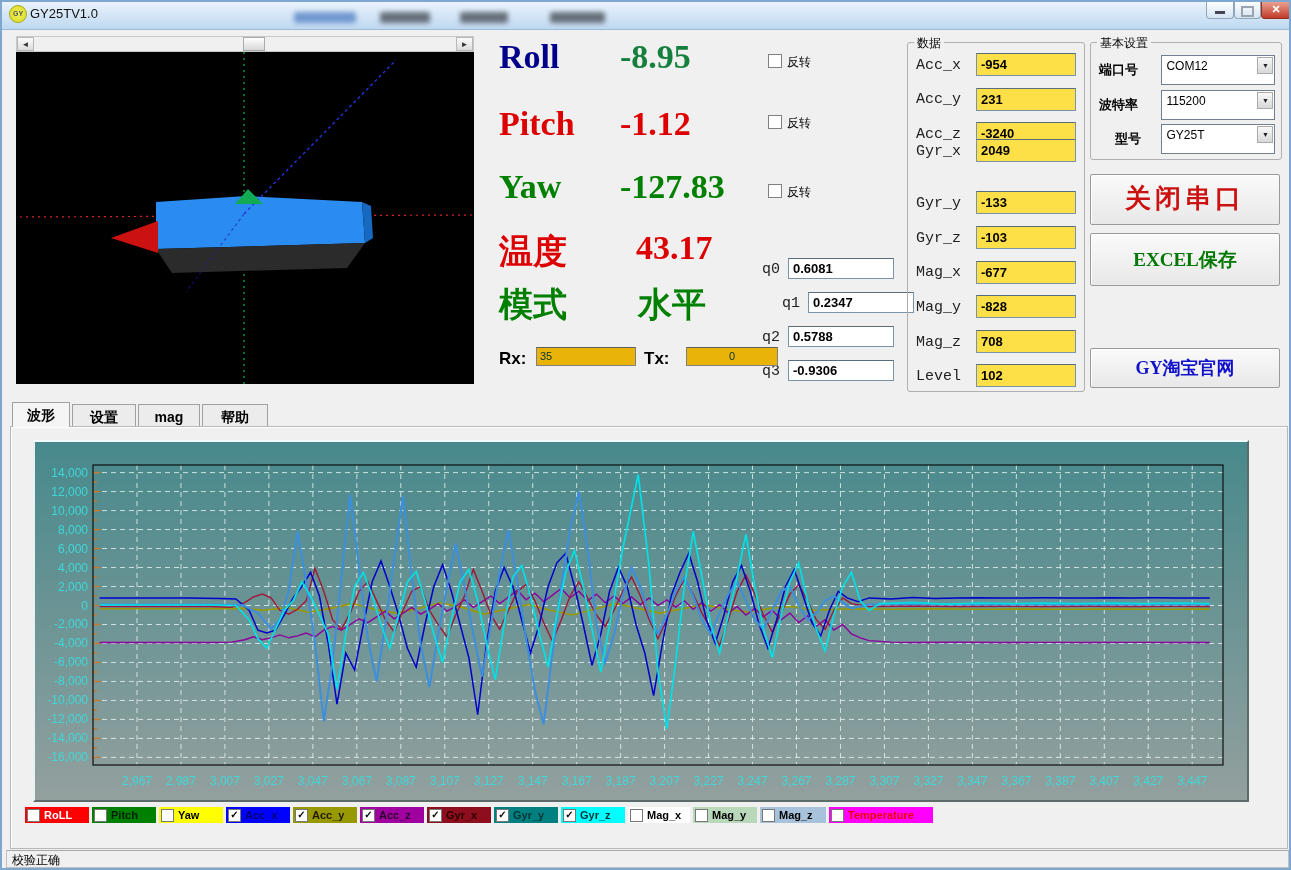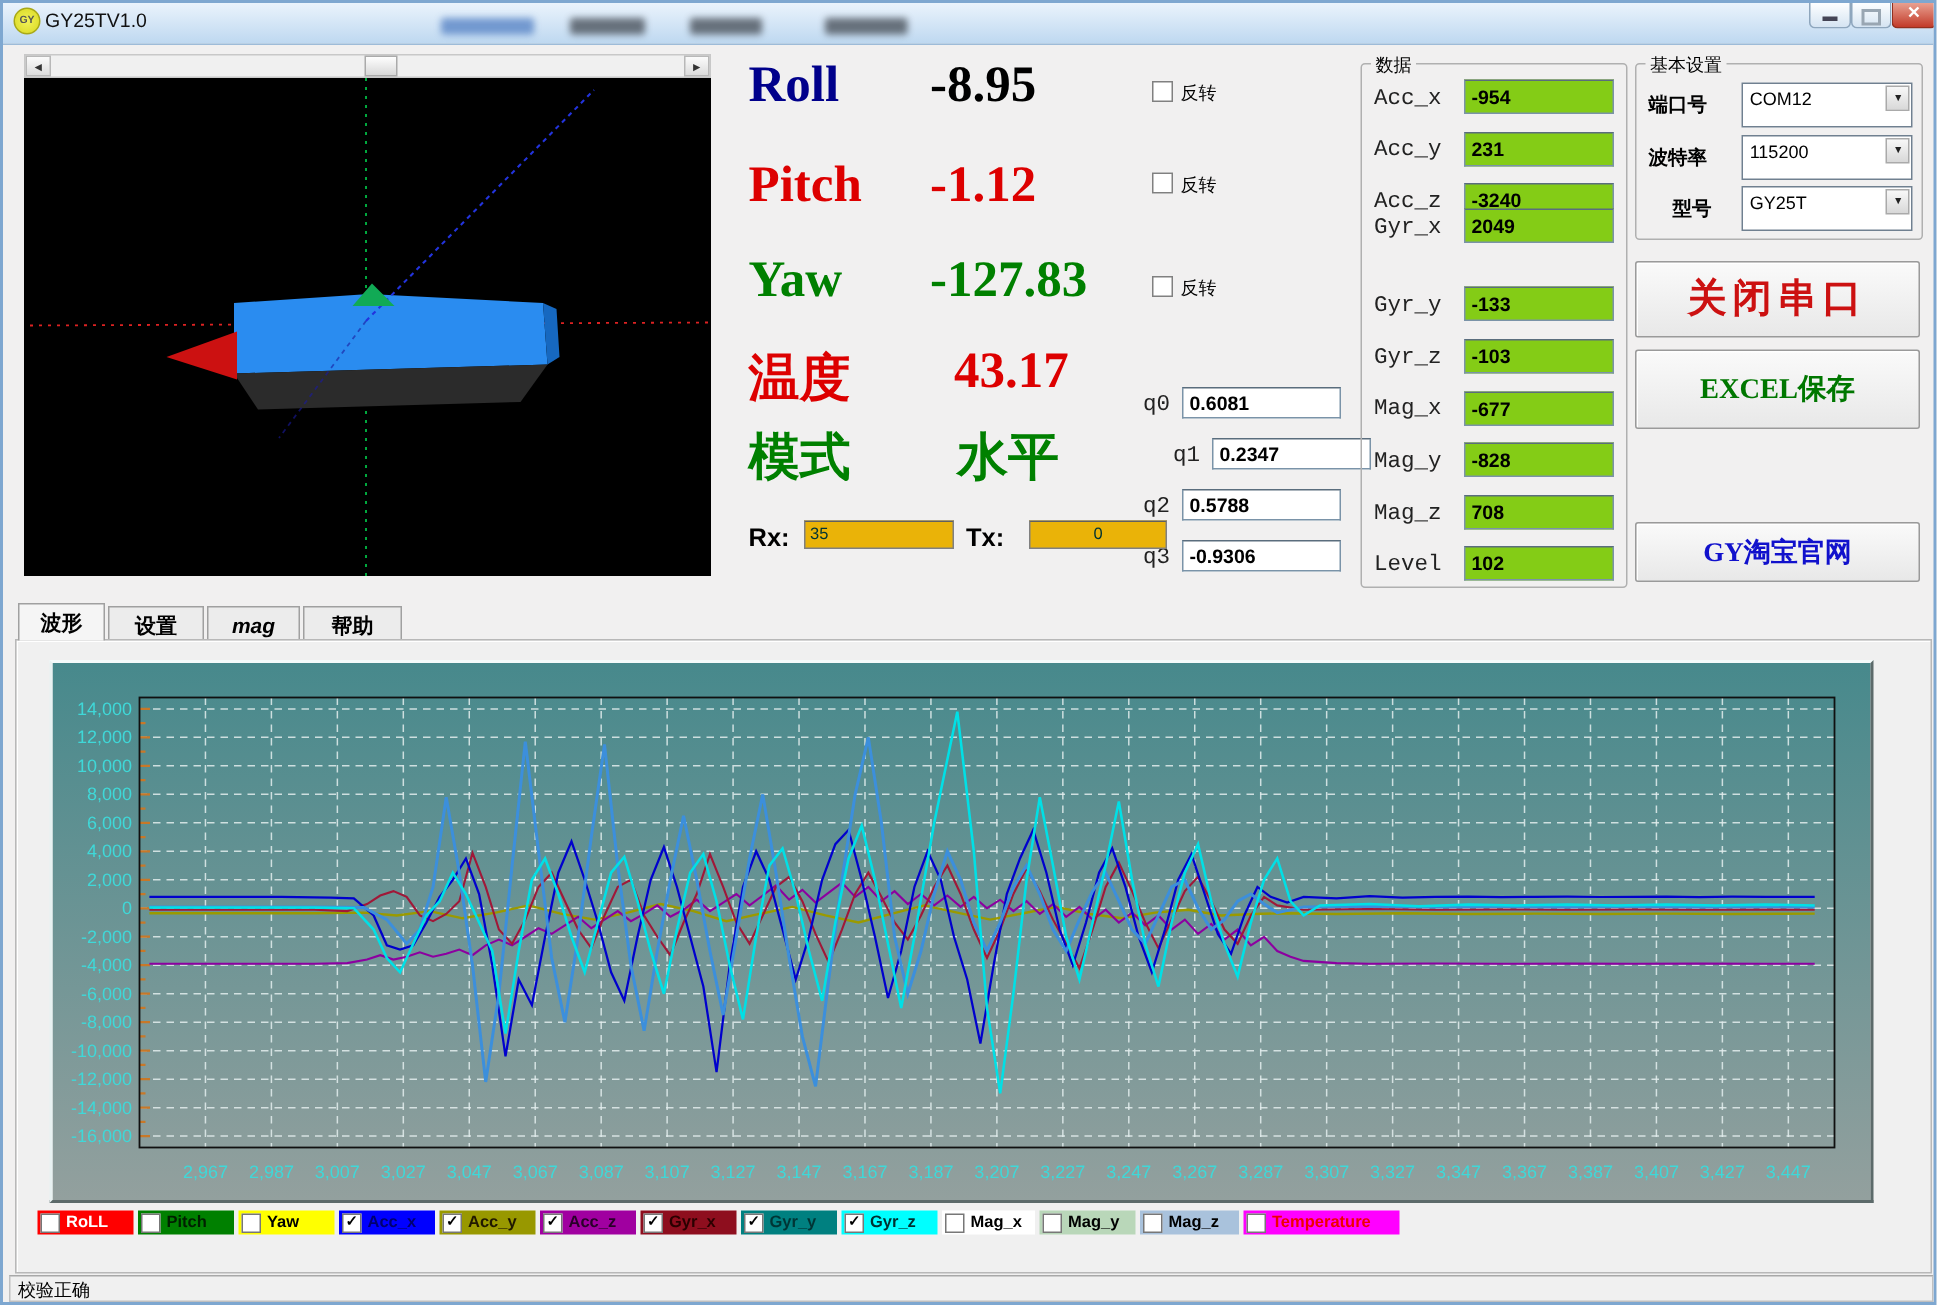--- a/index.html
+++ b/index.html
@@ -29,21 +29,21 @@
   .commlabel{position:absolute;font-weight:bold;font-size:17px;color:#000;}
   .commfield{position:absolute;width:100px;height:19px;background:#eab308;border:1px solid #808080;border-top-color:#606060;font-size:11px;color:#033;padding:2px 3px;box-sizing:border-box;}
   .qrow{position:absolute;}
   .qlabel{font-family:"Liberation Mono",monospace;font-size:15px;color:#222;margin-right:8px;}
   .qfield{display:inline-block;width:106px;height:21px;background:#fff;border:1px solid #7a93a8;border-top:1px solid #5a6d7d;font-weight:bold;font-size:13px;padding:2px 4px;box-sizing:border-box;vertical-align:middle;}
   
   .groupbox{position:absolute;border:1px solid #b0b0b0;border-radius:3px;}
   .groupbox>.gtitle{position:absolute;top:-8px;left:6px;background:#f1f0f0;padding:0 3px;font-size:12px;color:#000;}
   .drow{position:absolute;left:8px;height:26px;}
   .dlabel{font-family:"Liberation Mono",monospace;font-size:15px;color:#222;display:inline-block;width:60px;}
-  .dfield{display:inline-block;width:100px;height:23px;background:#84cc16;border:1px solid #7a93a8;border-top:1px solid #5a6d7d;font-weight:bold;font-size:13px;padding:3px 4px;box-sizing:border-box;vertical-align:middle;}
+  .dfield{display:inline-block;width:100px;height:23px;background:#fde047;border:1px solid #7a93a8;border-top:1px solid #5a6d7d;font-weight:bold;font-size:13px;padding:3px 4px;box-sizing:border-box;vertical-align:middle;}
   .crow{position:absolute;}
   .clabel{font-size:13px;font-weight:bold;color:#000;display:inline-block;width:58px;}
   .combo{display:inline-block;position:relative;width:114px;height:30px;background:#fff;border:1px solid #708090;box-sizing:border-box;vertical-align:middle;}
   .combo .cval{font-size:12px;padding:3px 4px;display:block;}
   .combo .carrow{position:absolute;right:1px;top:1px;width:16px;height:17px;background:linear-gradient(#f8f8f8,#d8d8d8);border:1px solid #aaa;font-size:7px;text-align:center;line-height:16px;color:#222;box-sizing:border-box;}
   .bigbtn{position:absolute;left:1088px;width:190px;background:linear-gradient(#fafafa,#e8e8e8);border:1px solid #9a9a9a;border-radius:2px;box-shadow:inset 1px 1px 0 #fff;text-align:center;font-family:"Liberation Serif",serif;font-weight:bold;cursor:default;box-sizing:border-box;}
   
   #tabstrip{position:absolute;left:8px;top:400px;height:25px;}
   .tab{position:absolute;top:2px;height:23px;border:1px solid #a0a0a0;border-bottom:none;background:#ececec;font-weight:bold;font-size:14px;text-align:center;padding-top:4px;box-sizing:border-box;}
   .tab.active{top:0;height:25px;background:#f5f5f5;z-index:3;}
@@ -94,21 +94,21 @@
         <polygon points="346,150 349,191 357,186 355,154" fill="#1668c0"></polygon>
         <line x1="228" y1="162" x2="380" y2="8" stroke="#2233dd" stroke-width="1.4" stroke-dasharray="3 3"></line>
         <line x1="228" y1="162" x2="170" y2="240" stroke="#1a1aa0" stroke-width="1.2" stroke-dasharray="3 3" opacity="0.6"></line>
         <polygon points="95,186 142,169 142,201" fill="#cc1111"></polygon>
         <polygon points="219,152 232,137 247,152" fill="#11aa55"></polygon>
       </svg>
     </div>
   </div>
 
   <div class="reading-label" style="left:497px;top:36px;color:#00008b;">Roll</div>
-  <div class="reading-value" style="left:618px;top:36px;color:#000000;">-8.95</div>
+  <div class="reading-value" style="left:618px;top:36px;color:#15803d;">-8.95</div>
   <div class="reading-label" style="left:497px;top:103px;color:#dd0000;">Pitch</div>
   <div class="reading-value" style="left:618px;top:103px;color:#dd0000;">-1.12</div>
   <div class="reading-label" style="left:497px;top:166px;color:#008000;">Yaw</div>
   <div class="reading-value" style="left:618px;top:166px;color:#008000;">-127.83</div>
   <div class="reading-label" style="left:497px;top:227px;color:#dd0000;">温度</div>
   <div class="reading-value" style="left:634px;top:227px;color:#dd0000;">43.17</div>
   <div class="reading-label" style="left:497px;top:280px;color:#008000;">模式</div>
   <div class="reading-value" style="left:636px;top:280px;color:#008000;">水平</div>
 
   <div class="invert" style="left:766px;top:52px;"><span class="box"></span><span>反转</span></div>
@@ -159,21 +159,21 @@
     </div>
   </div>
 
   <div class="bigbtn" style="top:231px;height:53px;font-size:19px;line-height:51px;color:#007700;">EXCEL保存</div>
   <div class="bigbtn" style="top:172px;height:51px;font-size:26px;line-height:48px;letter-spacing:4px;color:#cc1111;">关闭串口</div>
   <div class="bigbtn" style="top:346px;height:40px;font-size:18px;line-height:38px;color:#1111cc;">GY淘宝官网</div>
 
   <div id="tabstrip">
     <div class="tab active" style="left:2px;width:58px;">波形</div>
     <div class="tab" style="left:62px;width:64px;">设置</div>
-    <div class="tab" style="left:128px;width:62px;font-style:italic;">mag</div>
+    <div class="tab" style="left:128px;width:62px;">mag</div>
     <div class="tab" style="left:192px;width:66px;">帮助</div>
   </div>
 
   <div id="tabpage">
     <div id="chartbox">
       <svg id="chartsvg" width="1212" height="358">
           <line x1="58" y1="30.594936708860757" x2="1188" y2="30.594936708860757" stroke="#e3eeee" stroke-width="1" stroke-dasharray="5 4" opacity="0.85"></line>
           <line x1="58" y1="49.58227848101266" x2="1188" y2="49.58227848101266" stroke="#e3eeee" stroke-width="1" stroke-dasharray="5 4" opacity="0.85"></line>
           <line x1="58" y1="68.56962025316456" x2="1188" y2="68.56962025316456" stroke="#e3eeee" stroke-width="1" stroke-dasharray="5 4" opacity="0.85"></line>
           <line x1="58" y1="87.55696202531645" x2="1188" y2="87.55696202531645" stroke="#e3eeee" stroke-width="1" stroke-dasharray="5 4" opacity="0.85"></line>

